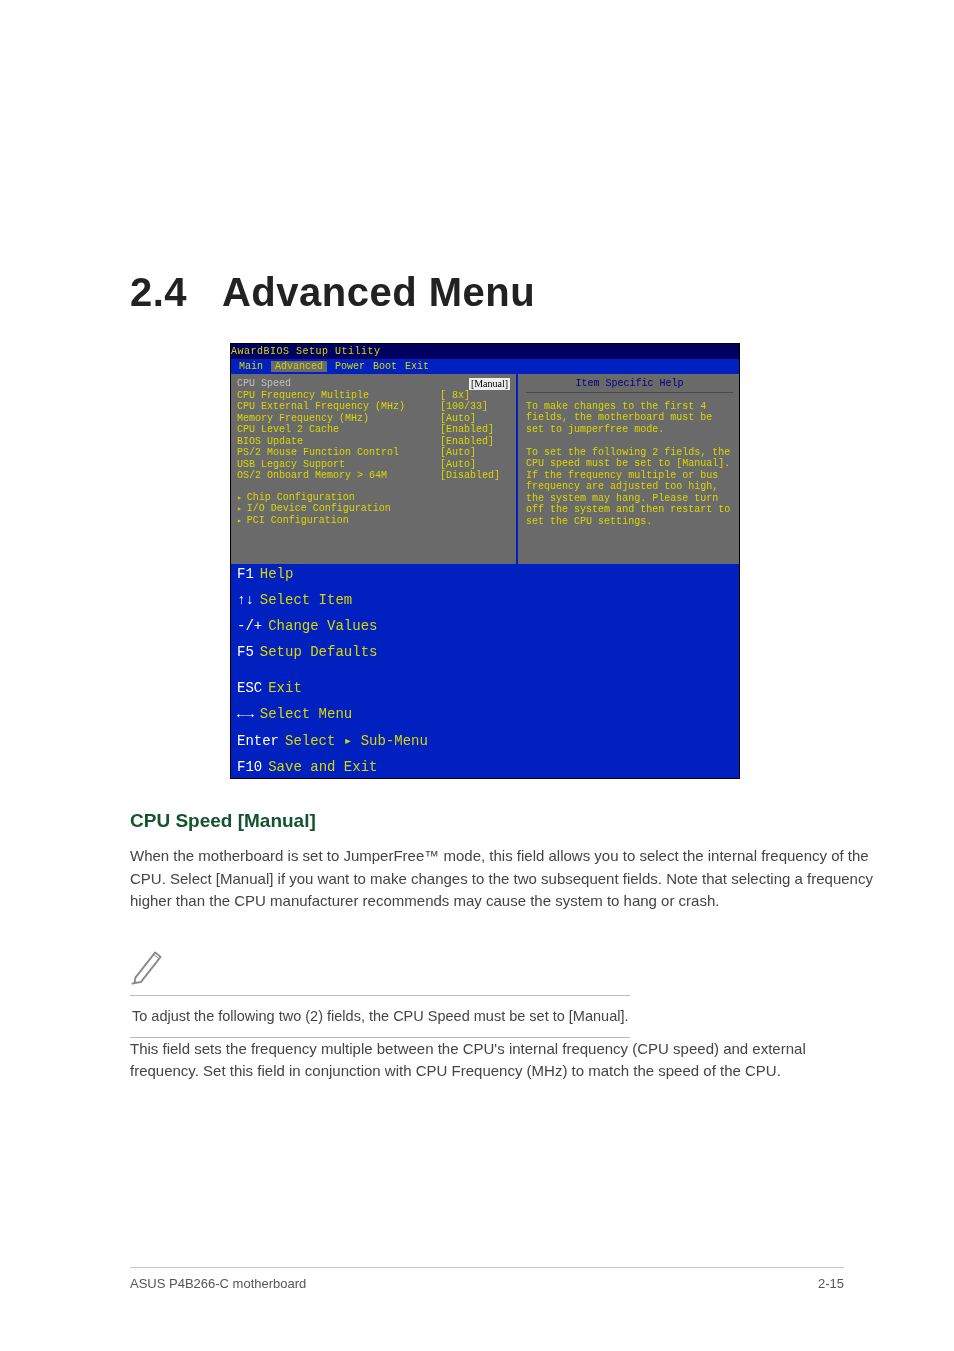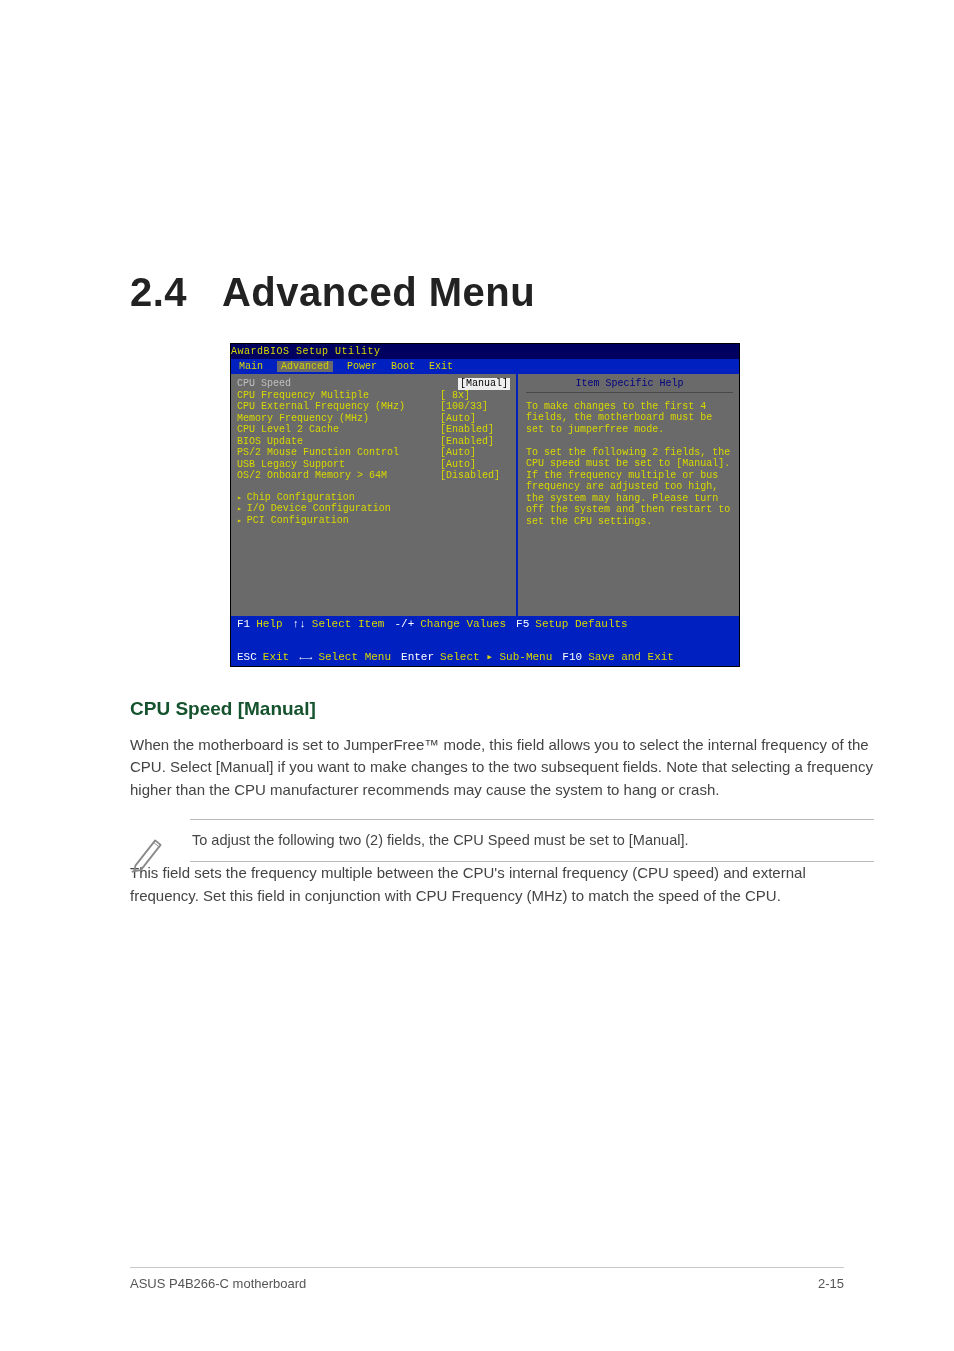--- a/index.html
+++ b/index.html
@@ -38,31 +38,31 @@
     background: #000060;
     color: #d8d800;
     text-align: left;
     padding: 2px 0 1px;
     letter-spacing: 0.5px;
   }
   .bios-menubar {
     background: #0020c0;
     color: #d8d800;
     display: flex;
-    gap: 14px;
+    gap: 8px;
     padding: 2px 8px;
   }
   .bios-menubar .sel {
     background: #6a6a6a;
     color: #d0d000;
     padding: 0 4px;
   }
   .bios-body {
     display: flex;
-    height: 242px;
+    height: 190px;
   }
   .bios-left {
     flex: 1.32;
     background: #6a6a6a;
     color: #d8d800;
     padding: 4px 6px 6px 6px;
     position: relative;
   }
   .bios-right {
     flex: 1;
@@ -75,31 +75,32 @@
     color: #000080;
     text-align: center;
     margin-bottom: 8px;
     border-bottom: 1px solid #4a4a4a;
     padding-bottom: 2px;
   }
   .field-row { display: flex; }
   .field-label { flex: 1; white-space: nowrap; }
   .field-value { width: 70px; }
   .field-row.first .field-label { color: #c0c0c0; }
-  .field-row.first .field-value { background:#eee; color:#000; padding:0 2px; display:inline-block; width:auto; }
+  .field-row.first .field-value { background:#eee; color:#000; padding:0 2px; display:inline-block; width:auto;font-family:Liberation Serif, serif; }
   .sub-arrow::before { content:"▸ "; font-size:8px; }
   .spacer { height: 10px; }
   .bios-footer {
     background: #0020c0;
     color: #d8d800;
     display: flex;
     flex-wrap: wrap;
     padding: 2px 6px 3px;
     gap: 10px;
-    font-size: 11px;
+    font-size: 14px;
+    flex-direction: column;
   }
   .bios-footer .key { color:#ffffff; margin-right:2px;}
   .bios-footer .lab { color:#d8d800; }
   .bf-col { display:flex; gap:4px; white-space:nowrap; }
 
   
   .body-text {
     margin-top: 22px;
     font-size: 15px;
     color: #444;
@@ -113,20 +114,21 @@
     color: #14532d;
     margin-top: 28px;
     margin-bottom: 10px;
   }
 
   .note-block {
     margin-top: 10px;
     display: flex;
     align-items: flex-start;
     gap: 24px;
+    flex-direction: column;
   }
   .note-block .rule-wrap { flex:1; }
   .note-block hr { border:0; border-top:1px solid #bbb; margin:0; }
   .note-block .note-text { font-size:14.5px; color:#444; padding:10px 2px; line-height:1.45; }
   .pencil-icon {
     width: 36px; height: 40px; position: relative; top: 14px;
   }
 
   .footer {
     position: absolute;

